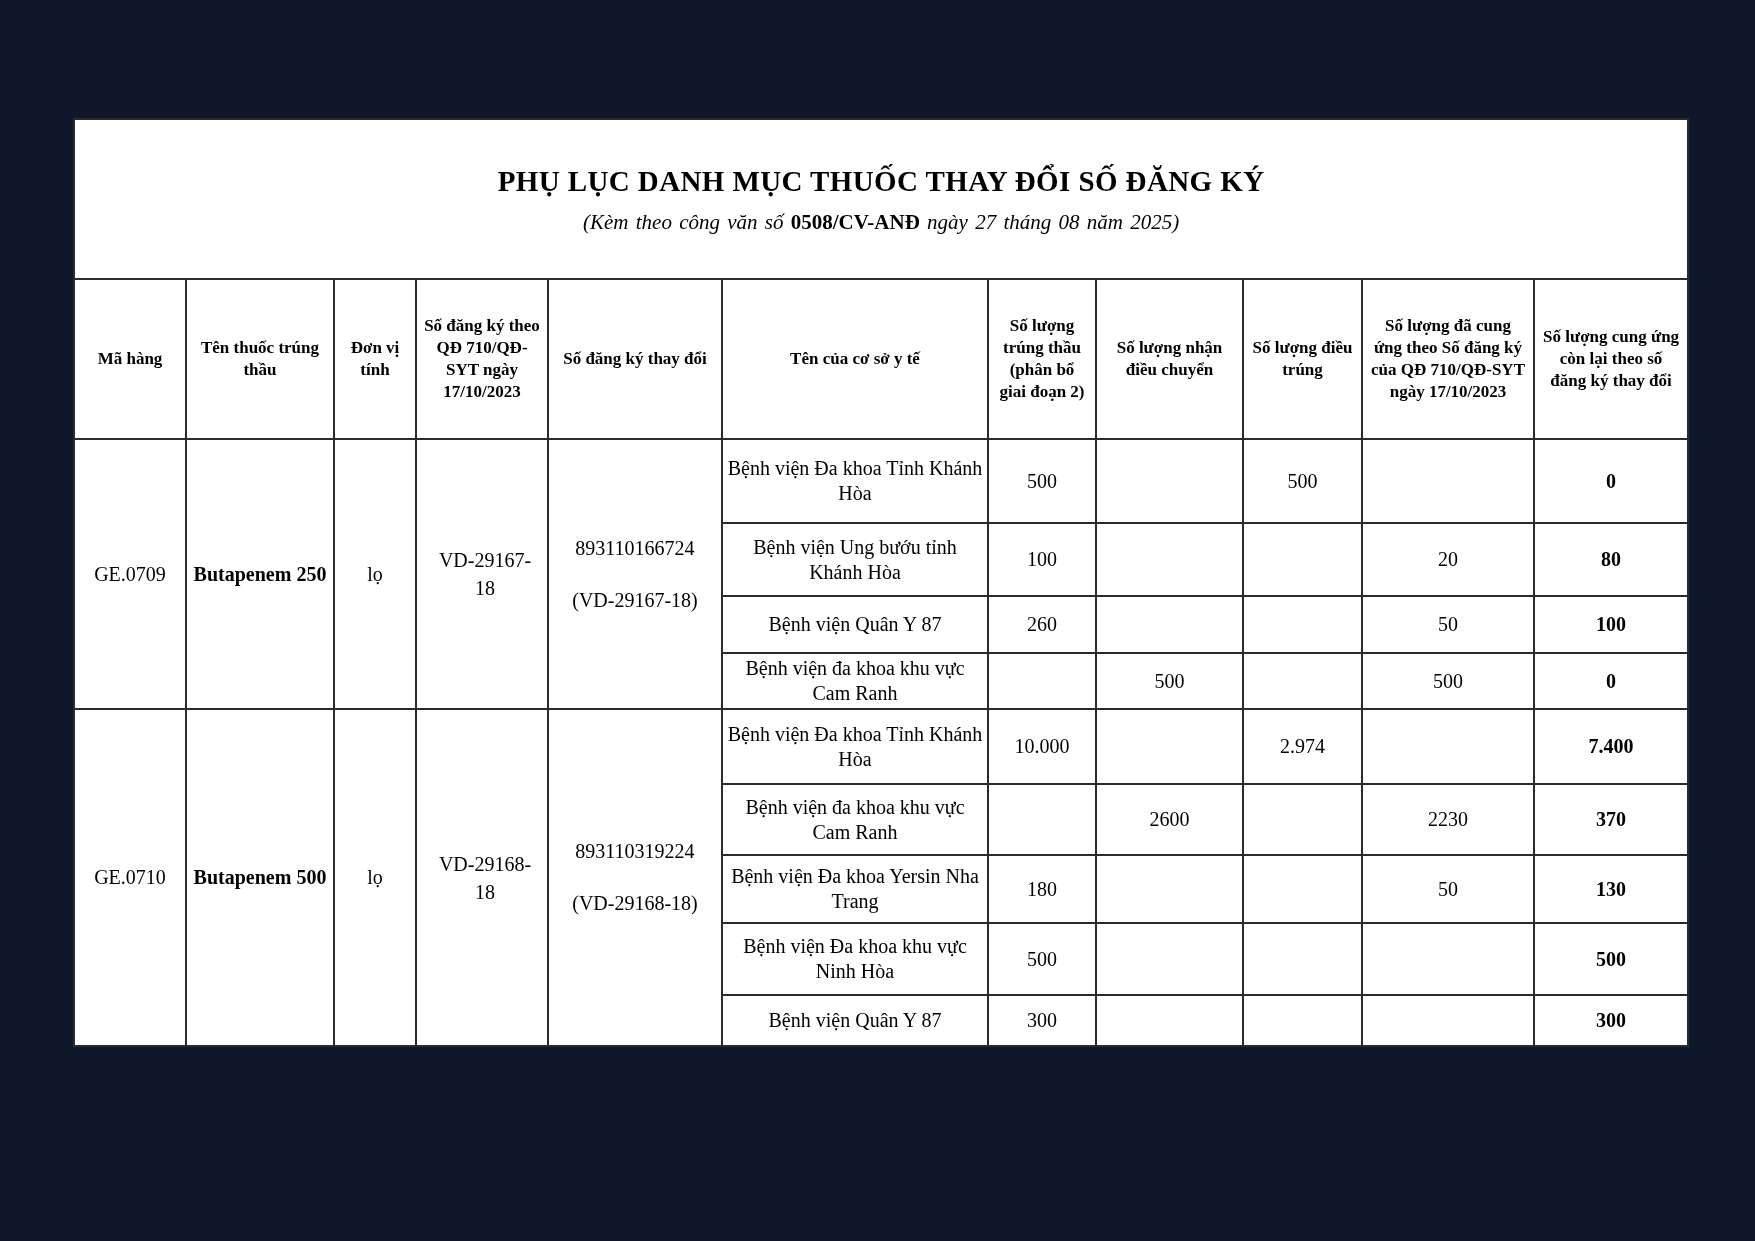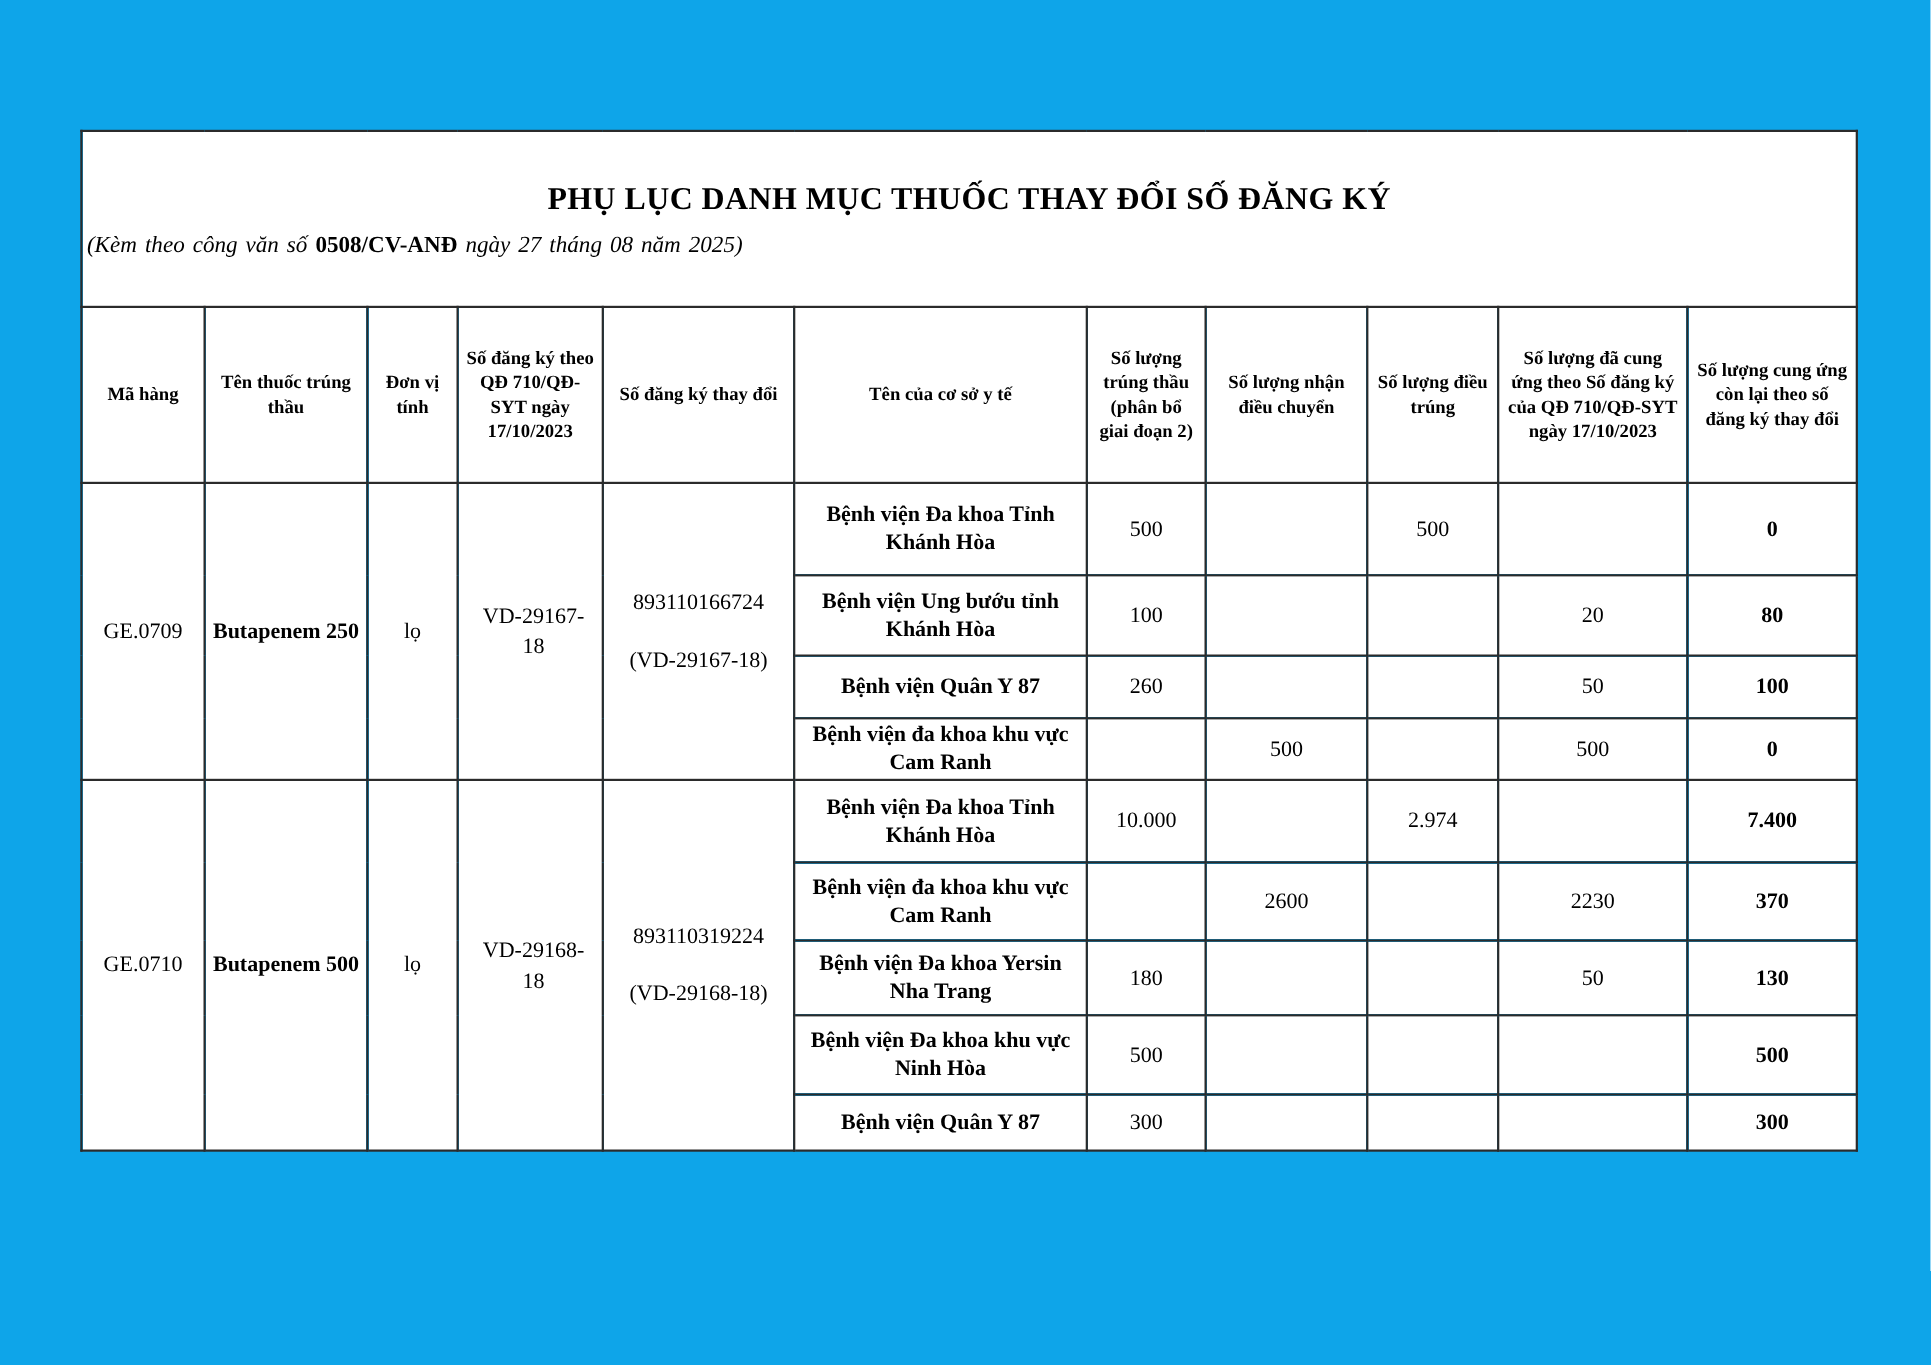--- a/index.html
+++ b/index.html
@@ -1,40 +1,40 @@
 <!DOCTYPE html>
 <html><head>
 <meta charset="utf-8">
 <style>
   html,body { margin:0; padding:0; background:#ffffff; }
   .page {
     position:relative; width:1755px; height:1241px;
-    background:#0ea5e9; overflow:hidden;
+    background:#0f172a; overflow:hidden;
     font-family:"Liberation Serif","DejaVu Serif",serif;
     color:#000;
   }
   table.doc {
     position:absolute; left:73px; top:118px; width:1614px;
     border-collapse:collapse; table-layout:fixed;
   }
   table.doc td {
     border:2px solid #2b2b2b;
     vertical-align:middle; text-align:center;
     font-size:20px; line-height:1.25;
     padding:2px 4px; overflow:hidden;
     background:#ffffff;
   }
   td.title-cell { padding:6px 10px; }
   .doc-title { font-size:29px; font-weight:bold; letter-spacing:.4px; text-align:center; }
-  .doc-subtitle { font-size:21px; font-style:italic; text-align:left; margin-top:9px; word-spacing:2px; }
+  .doc-subtitle { font-size:21px; font-style:italic; text-align:center; margin-top:9px; word-spacing:2px; }
   .doc-subtitle .ref { font-style:normal; font-weight:bold; }
   tr.header-row td {
     font-weight:bold; font-size:17px; line-height:1.3; padding:2px 6px;
   }
-  td.cell-facility { text-align:left; padding:3px 8px; line-height:1.2;font-weight:bold; }
+  td.cell-facility { text-align:left; padding:3px 8px; line-height:1.2; }
   td.cell-drug { font-weight:bold; padding:2px 16px; line-height:1.3; }
   td.cell-remaining { font-weight:bold; }
   .reg-old-inner { width:104px; margin-left:12px; text-align:center; line-height:1.4; }
   .reg-new-l1 { margin-bottom:27px; }
 </style>
 </head>
 <body>
 
 <div class="page">
   <table class="doc">

